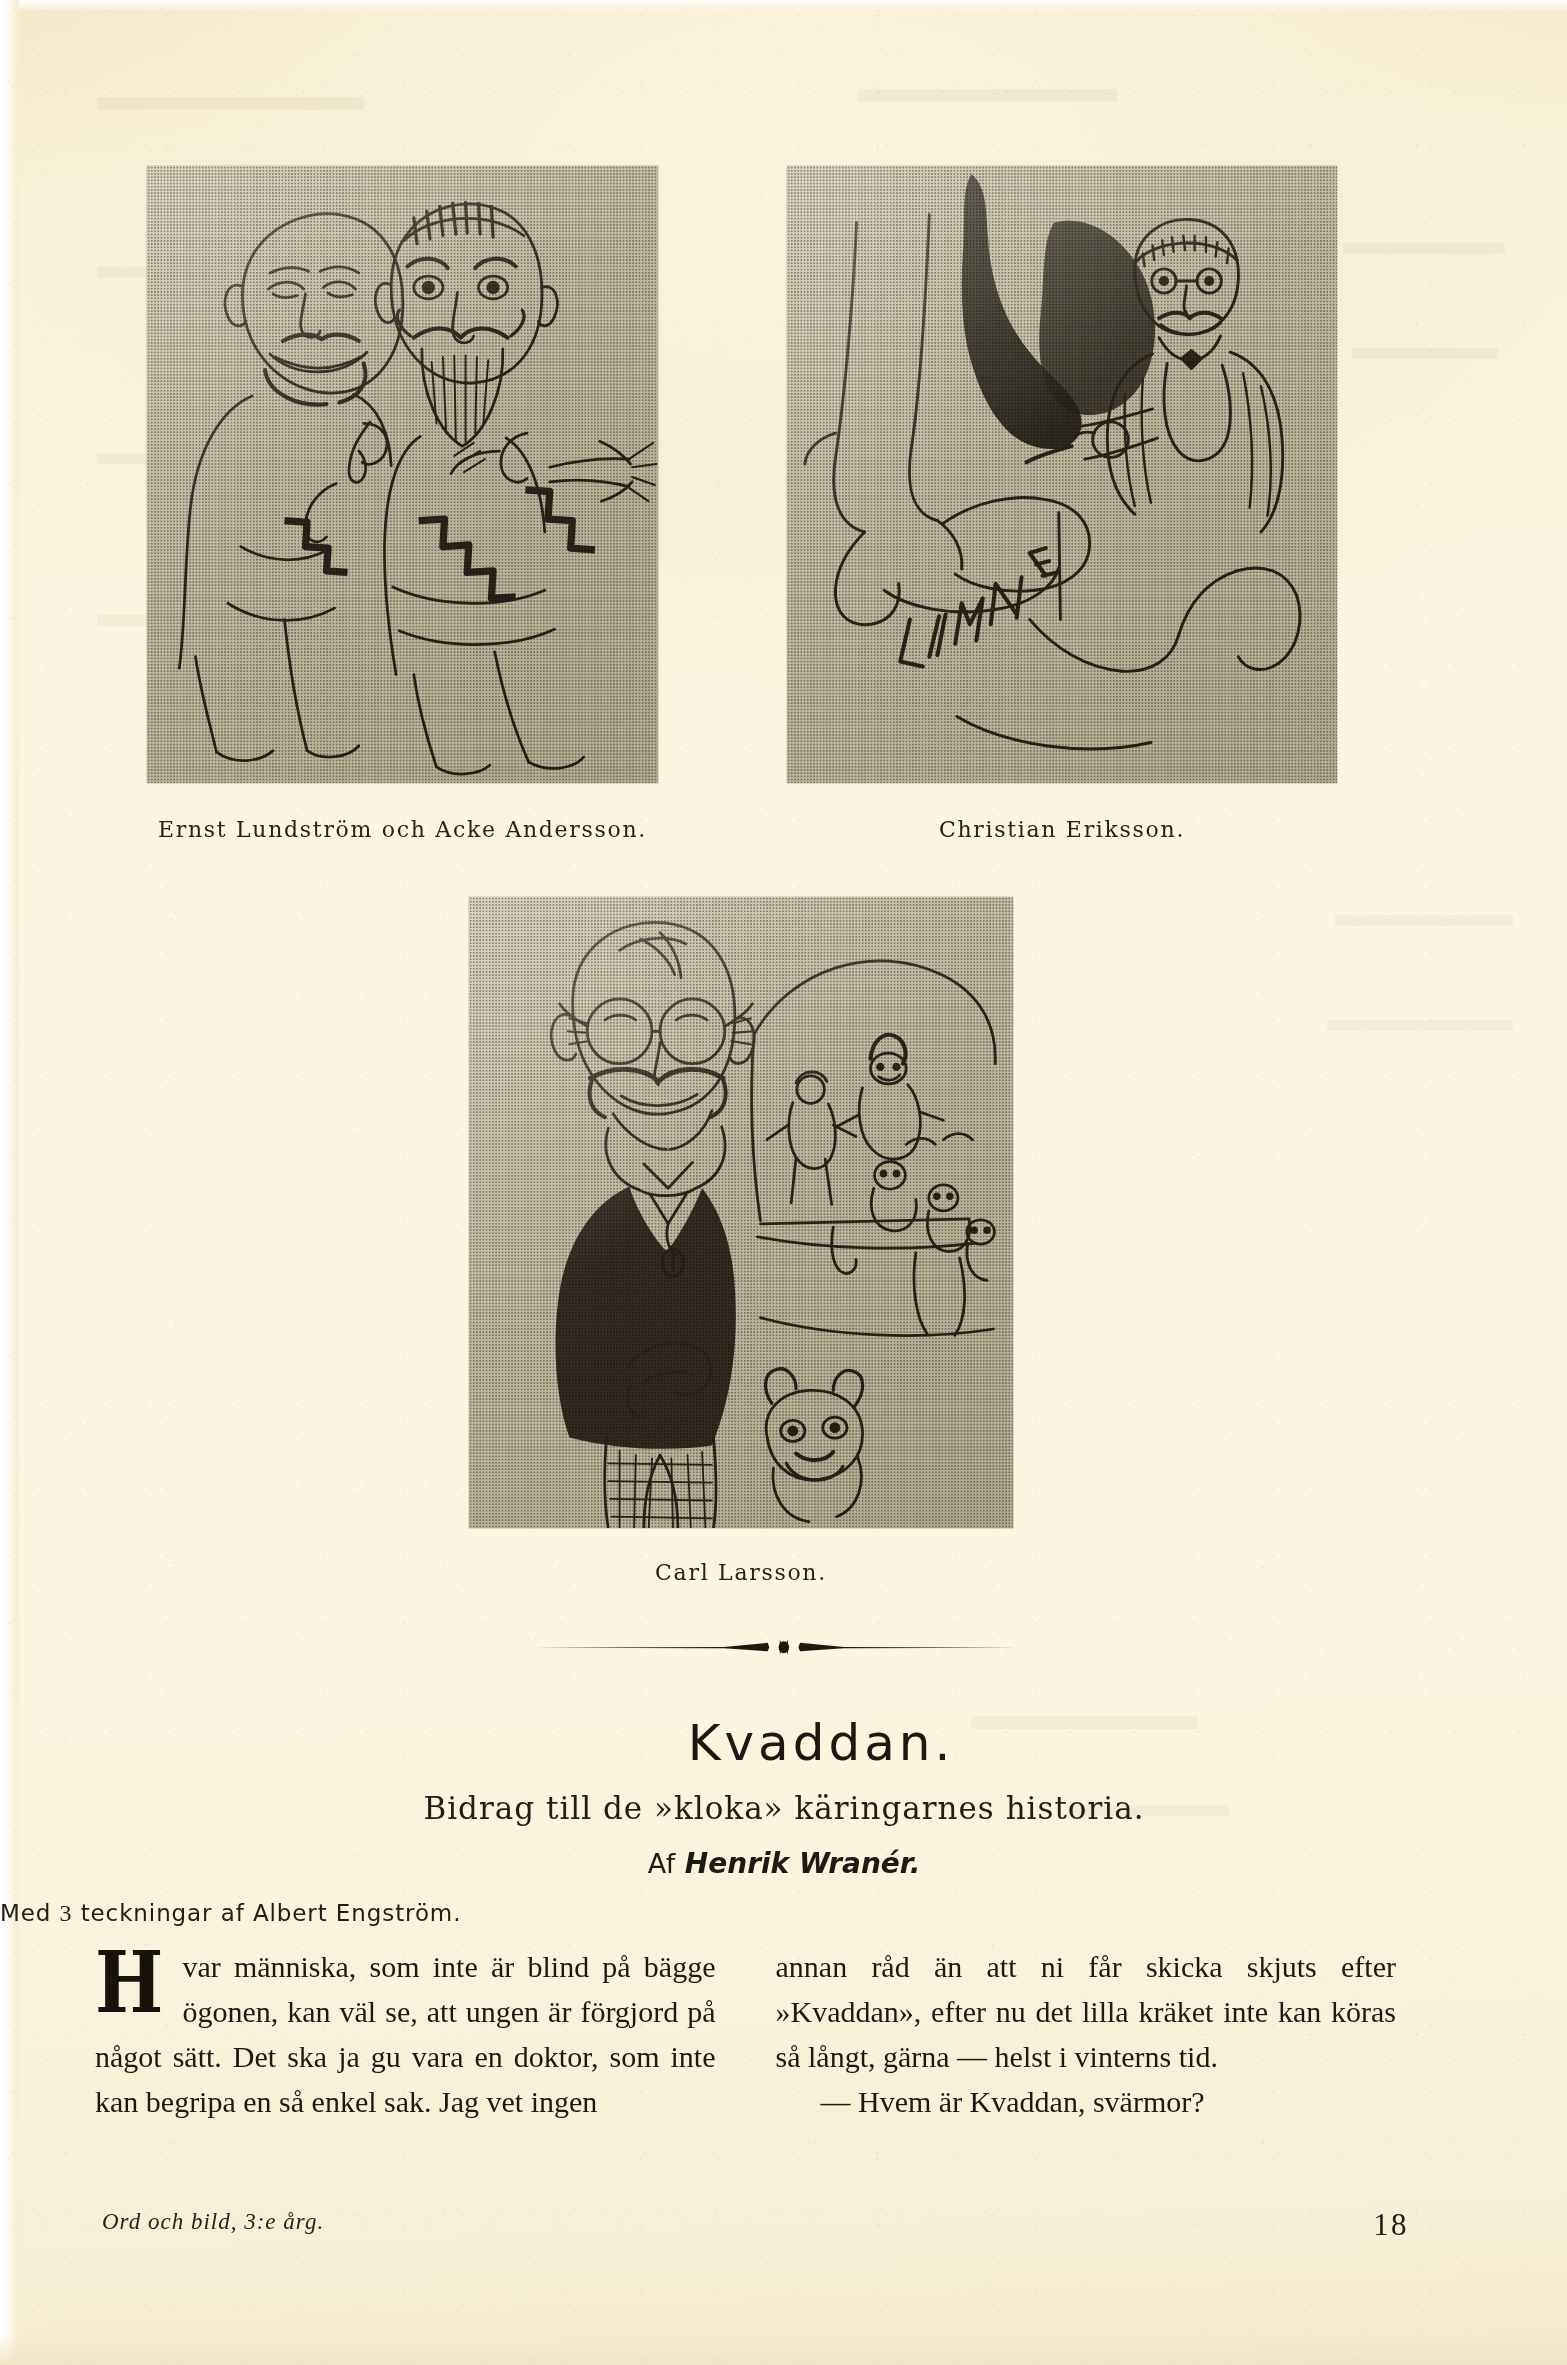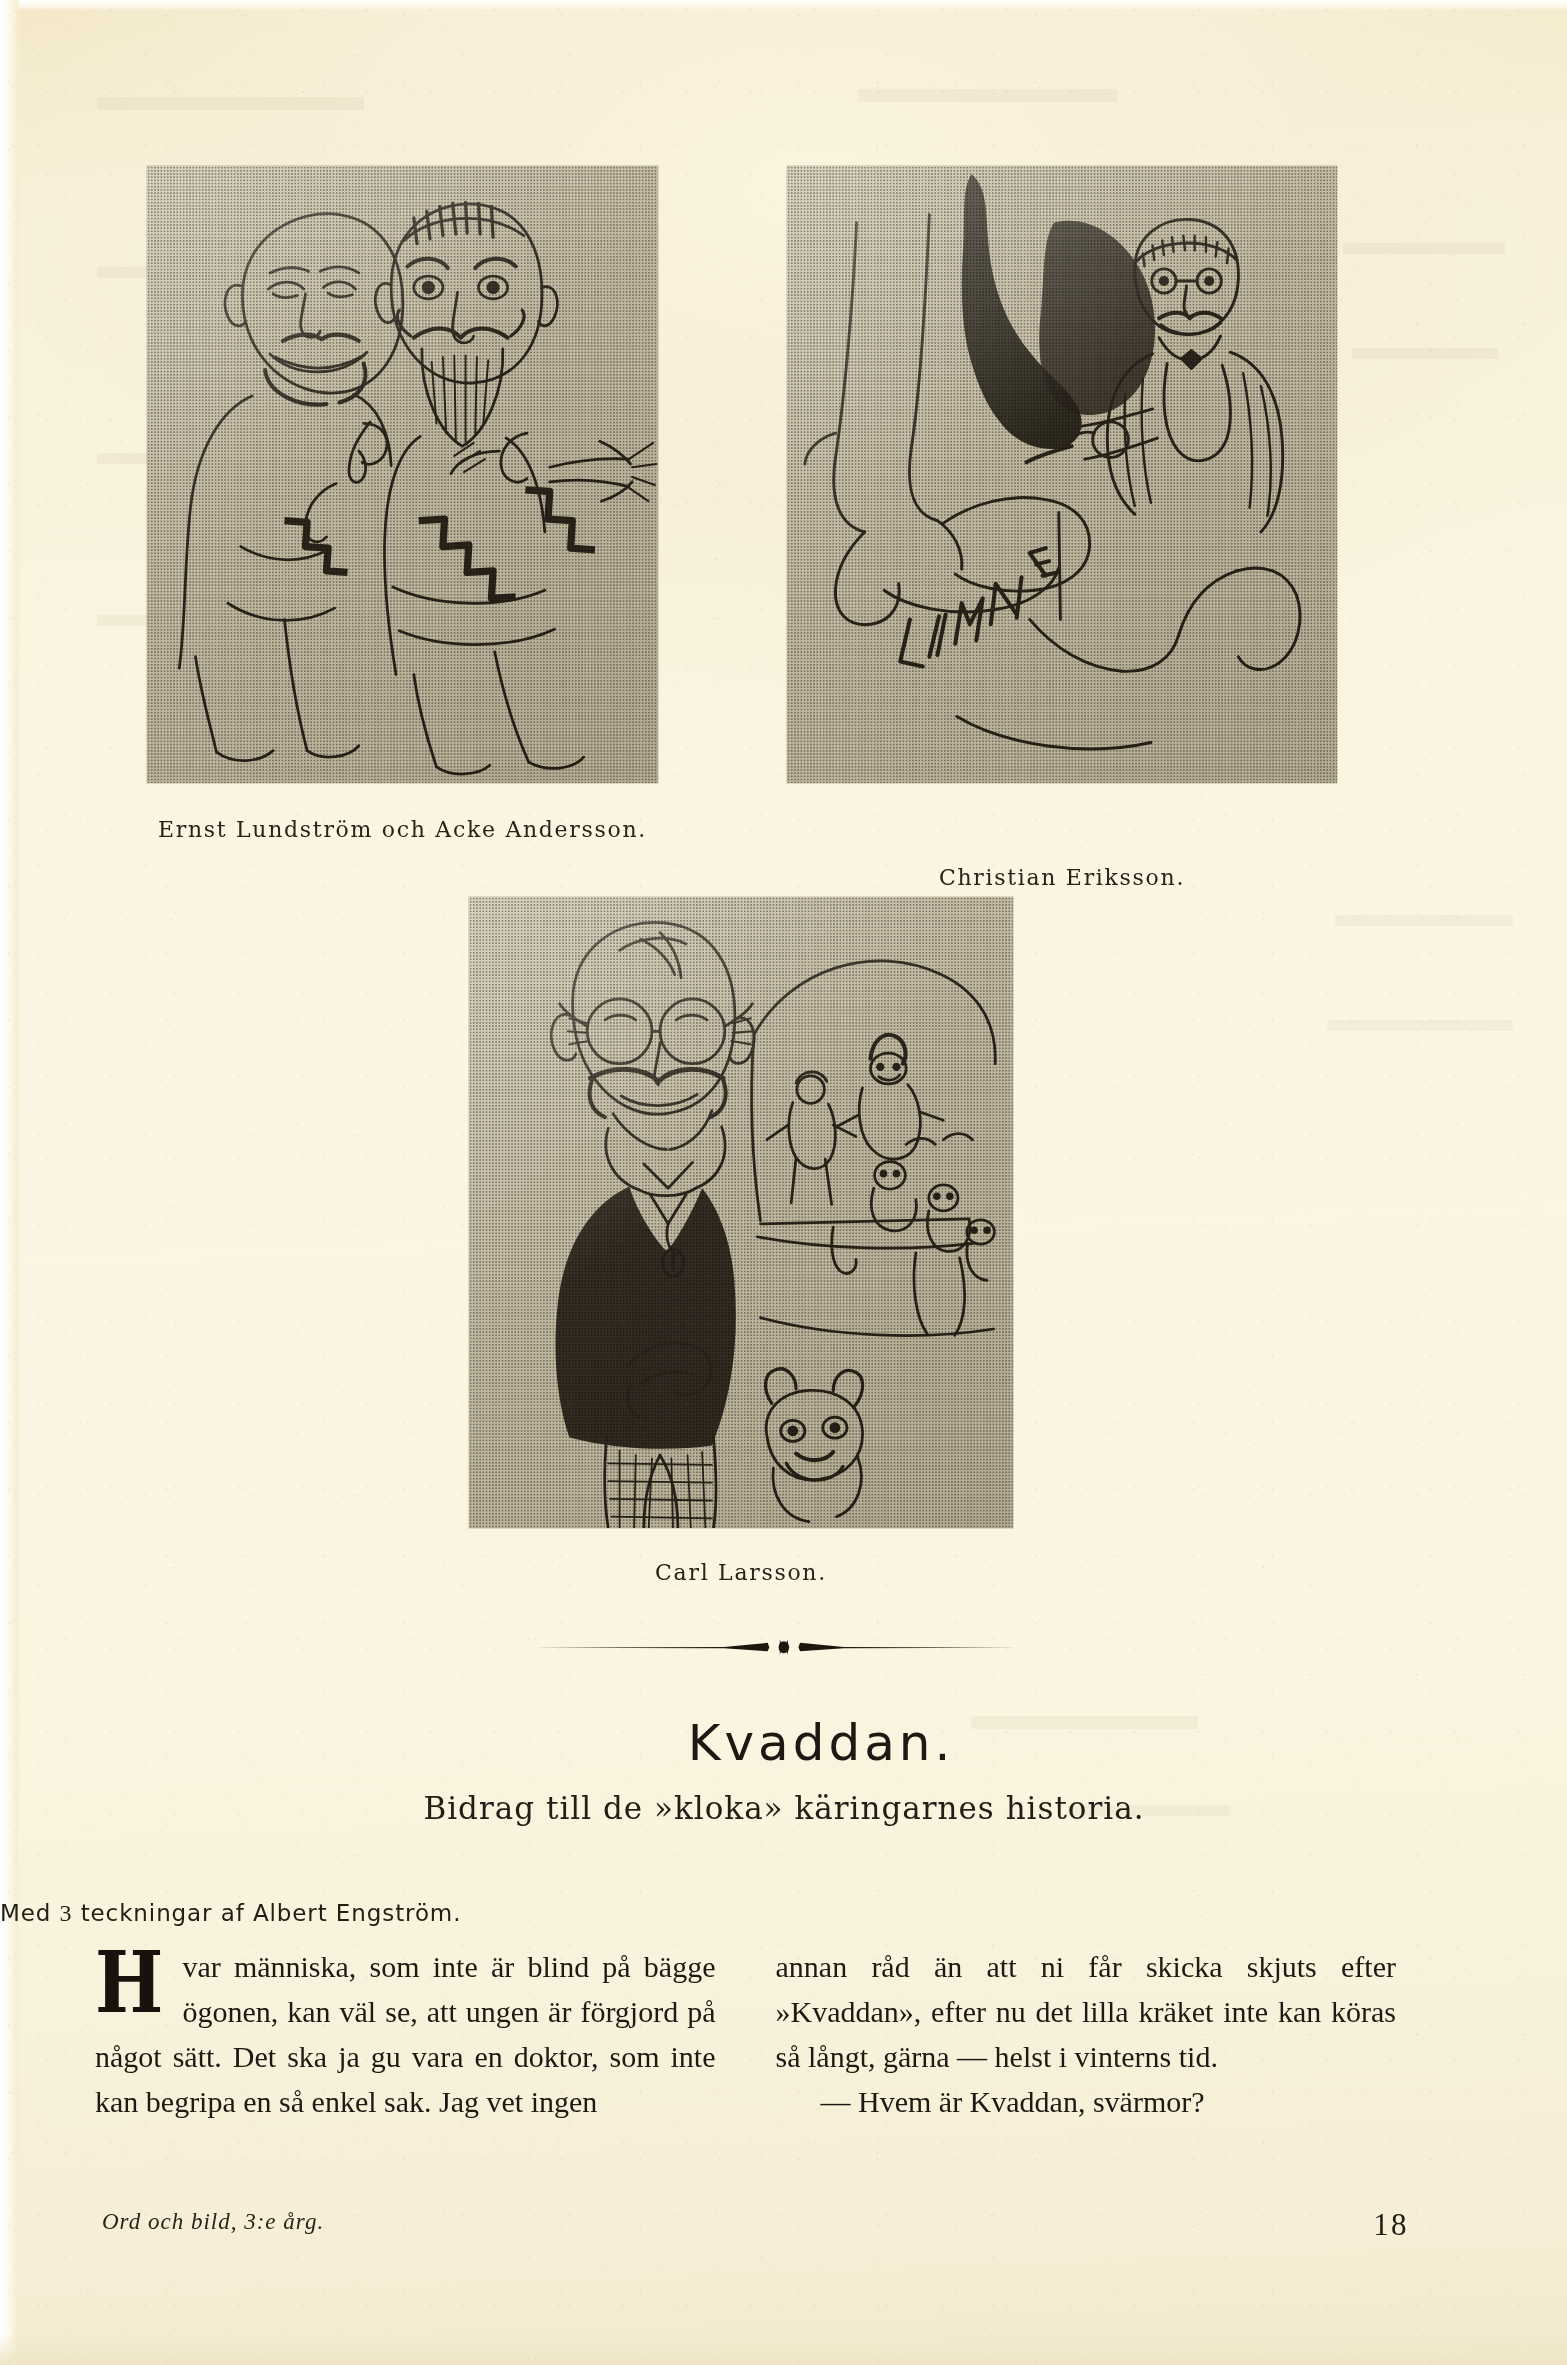--- a/index.html
+++ b/index.html
@@ -404,21 +404,21 @@
         <path d="M630 530 C640 560 632 596 608 614"></path>
         <path d="M608 614 C588 628 566 622 558 606"></path>
         <path d="M210 680 C270 716 370 730 450 712"></path>
       </g>
       </svg>
       <div></div>
 
     <div class="tone"></div>
     <div class="screen"></div>
   </div>
-  <div class="caption" style="left:787px; top:817px; width:550px;margin-top:48px;">Christian Eriksson.</div>
+  <div class="caption" style="left:787px; top:817px; width:550px;">Christian Eriksson.</div>
 
   <div class="plate" style="left:469px; top:897px; width:544px; height:631px;">
     <svg viewBox="0 0 672 780" preserveAspectRatio="none">
       <g fill="none" stroke="#211a11" stroke-width="3.4" stroke-linecap="round" stroke-linejoin="round">
 
         <path d="M128 130 C128 62 184 26 242 32 C304 39 332 92 328 160 C324 224 292 262 242 268 C188 274 128 224 128 130 Z"></path>
 
         <path d="M186 66 C208 50 244 46 268 58"></path>
         <path d="M212 52 C232 62 248 78 254 96"></path>
         <path d="M236 44 C252 60 260 80 262 100"></path>
@@ -545,20 +545,24 @@
         <path d="M315 27 L312.5 20.5 L315 20.5 Z"></path>
         <ellipse cx="310" cy="17.5" rx="6.5" ry="7.4"></ellipse>
       </g>
     </svg>
   </div>
 
   <h1 class="article-title" style="top:1714px; margin:0;padding-left:37px;">Kvaddan.</h1>
 
   <div class="subtitle" style="top:1790px;">Bidrag till de »kloka» käringarnes historia.</div>
 
+  <div class="byline" style="top:1847px;">
+    <span>Af</span>
+    <span class="author">Henrik Wranér.</span>
+  </div>
 
   <div class="credit" style="top:1900px;">
     <span>Med</span>
     <span class="num">3</span>
     <span>teckningar af Albert Engström.</span>
   </div>
 
   <div class="columns">
     <div class="col">
       <p><span class="dropcap">H</span><span>var människa, som inte är blind på bägge ögonen, kan väl se, att ungen är förgjord på något sätt. Det ska ja gu vara en doktor, som inte kan begripa en så enkel sak. Jag vet ingen</span></p>

